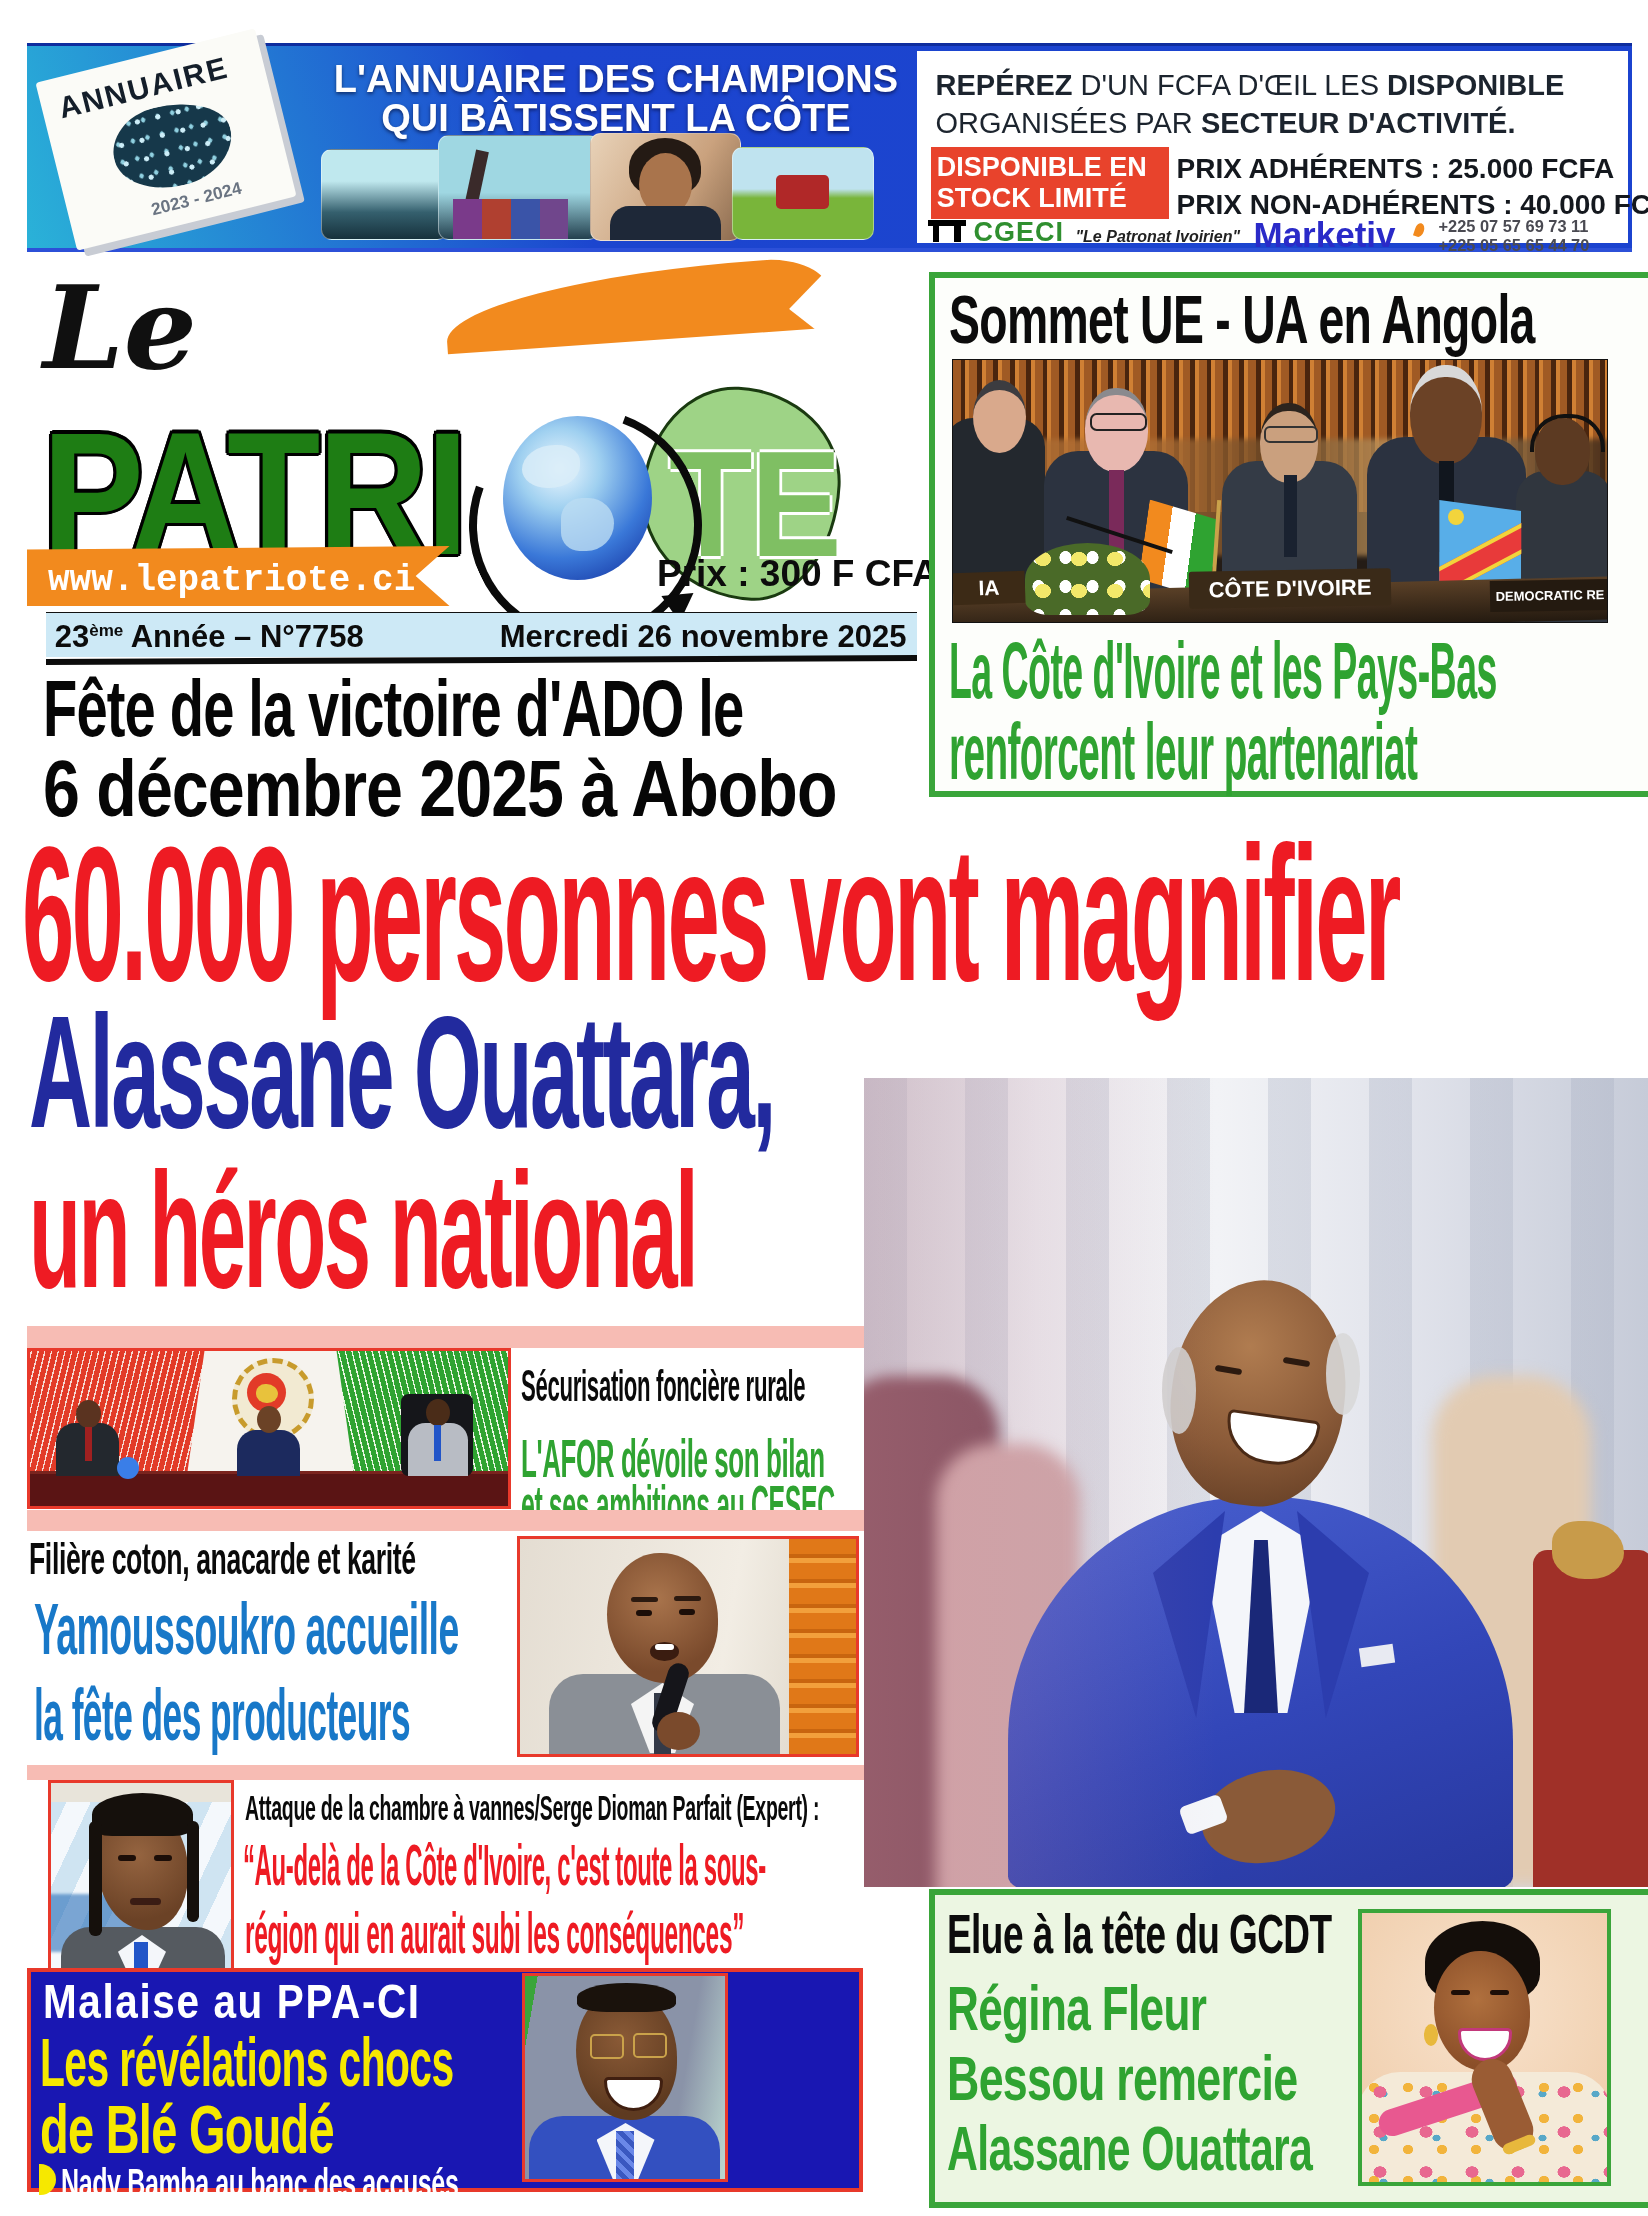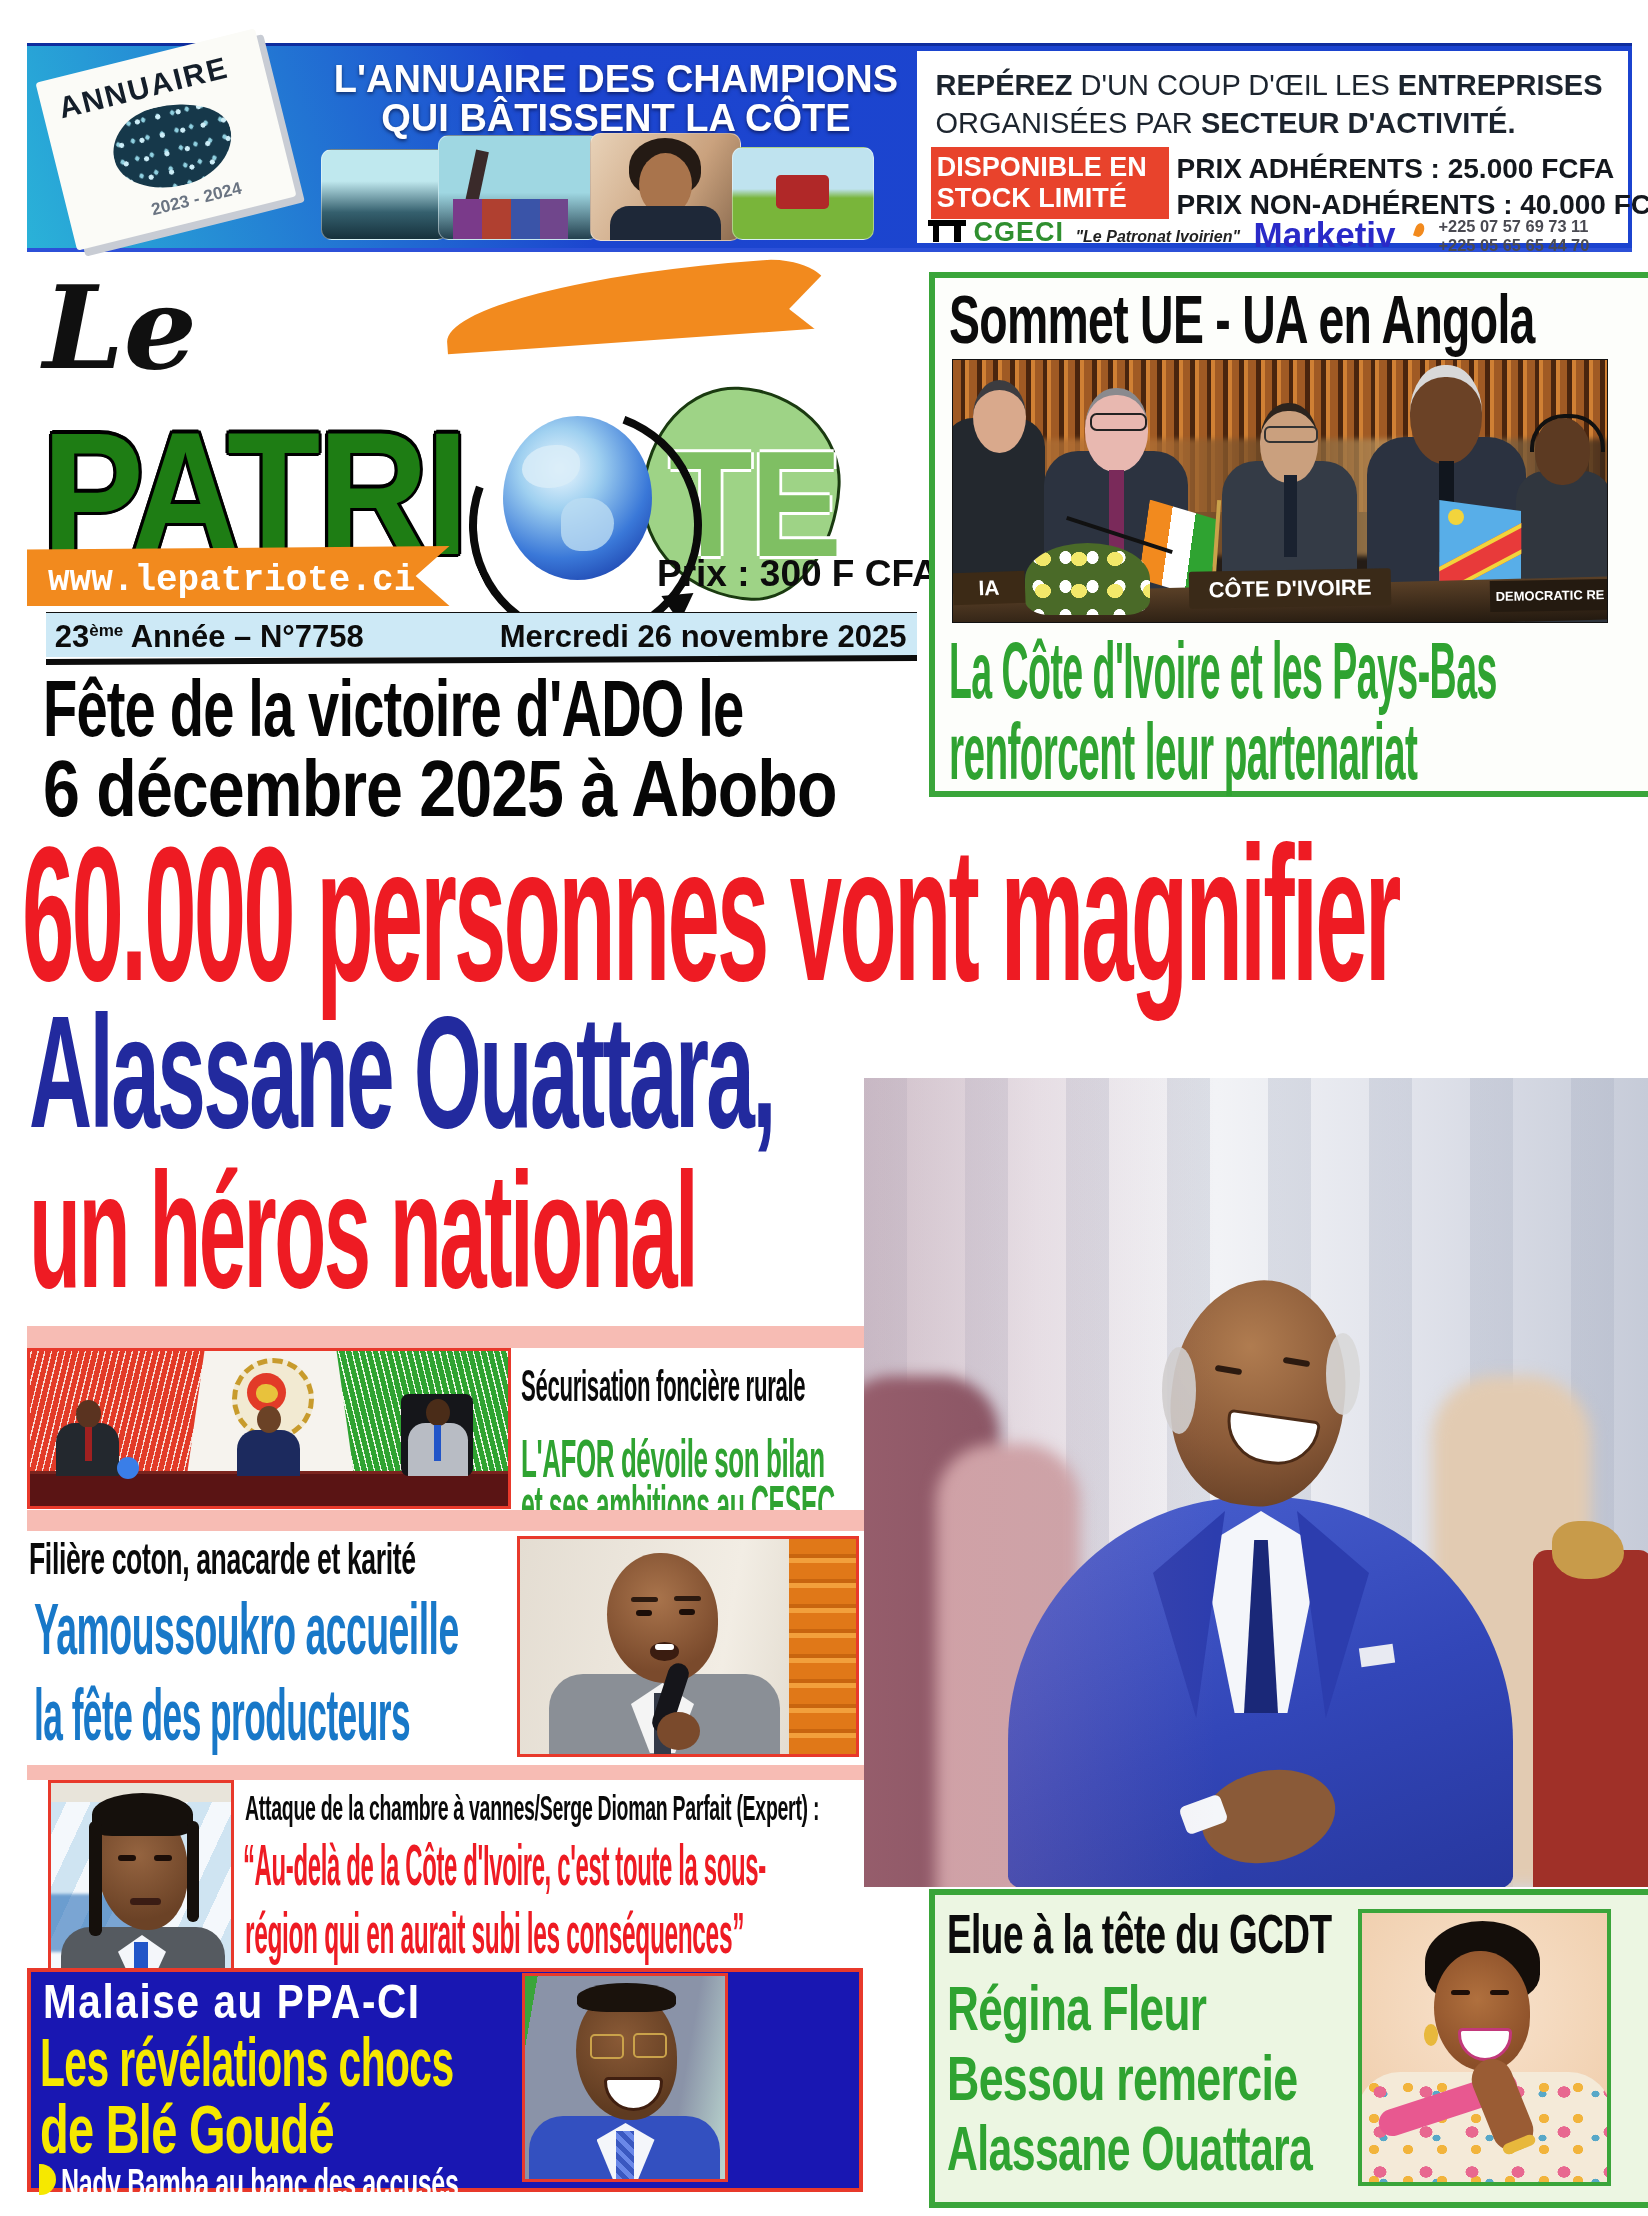--- a/index.html
+++ b/index.html
@@ -54,21 +54,21 @@
       <div class="abs" style="left:38px;top:3.8px;width:72px;height:58px;background:#241a14;border-radius:50% 50% 40% 40%;"></div>
       <div class="abs" style="left:48px;top:19px;width:53px;height:63px;background:#a9744c;border-radius:50%;"></div>
       <div class="abs" style="left:19px;top:72px;width:111px;height:38px;background:#1e2838;border-radius:19px 19px 0 0;"></div>
     </div>
     <div class="tile" style="left:705px;top:101px;width:140px;height:91px;background:linear-gradient(#bfe3ef 45%,#79b53a 55%);">
       <div class="abs" style="left:43px;top:26.5px;width:53px;height:34px;background:#b02828;border-radius:4.8px;"></div>
     </div>
 
     <div class="banner-right">
       <div class="abs" style="left:19px;top:18.3px;font-size:29px;color:#1c242e;white-space:nowrap;">
-        <b style="font-weight:800;">REPÉREZ</b><span style="font-weight:500;"> D'UN COUP D'ŒIL LES </span><b style="font-weight:800;">ENTREPRISES</b>
+        <b style="font-weight:800;">REPÉREZ</b><span style="font-weight:500;"> D'UN FCFA D'ŒIL LES </span><b style="font-weight:800;">DISPONIBLE</b>
       </div>
       <div class="abs" style="left:19px;top:56px;font-size:29px;color:#1c242e;white-space:nowrap;">
         <span style="font-weight:500;">ORGANISÉES PAR </span><b style="font-weight:800;">SECTEUR D'ACTIVITÉ.</b>
       </div>
       <div class="stockbox">
         <div>DISPONIBLE EN</div>
         <div>STOCK LIMITÉ</div>
       </div>
       <div class="abs" style="left:260px;top:102px;font-weight:700;font-size:28px;color:#14181e;white-space:nowrap;">PRIX ADHÉRENTS : 25.000 FCFA</div>
       <div class="abs" style="left:260px;top:138px;font-weight:800;font-size:28px;color:#14181e;white-space:nowrap;">PRIX NON-ADHÉRENTS : 40.000 FCFA</div>

